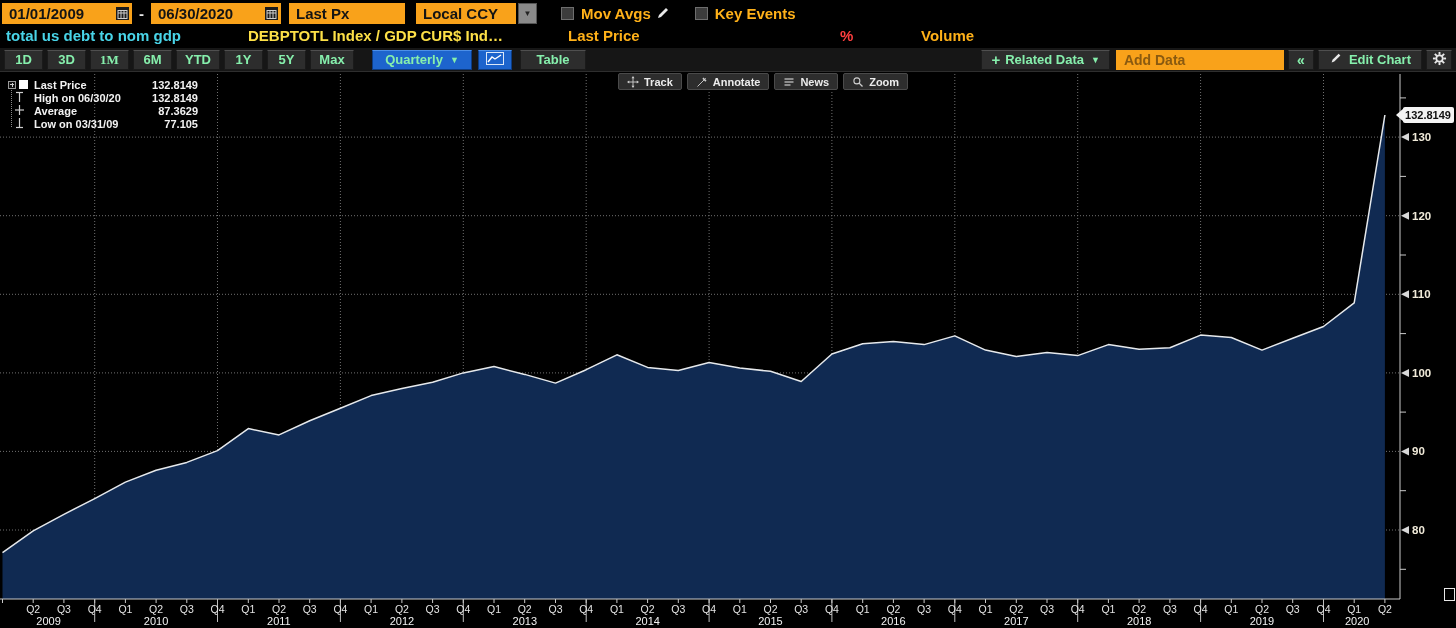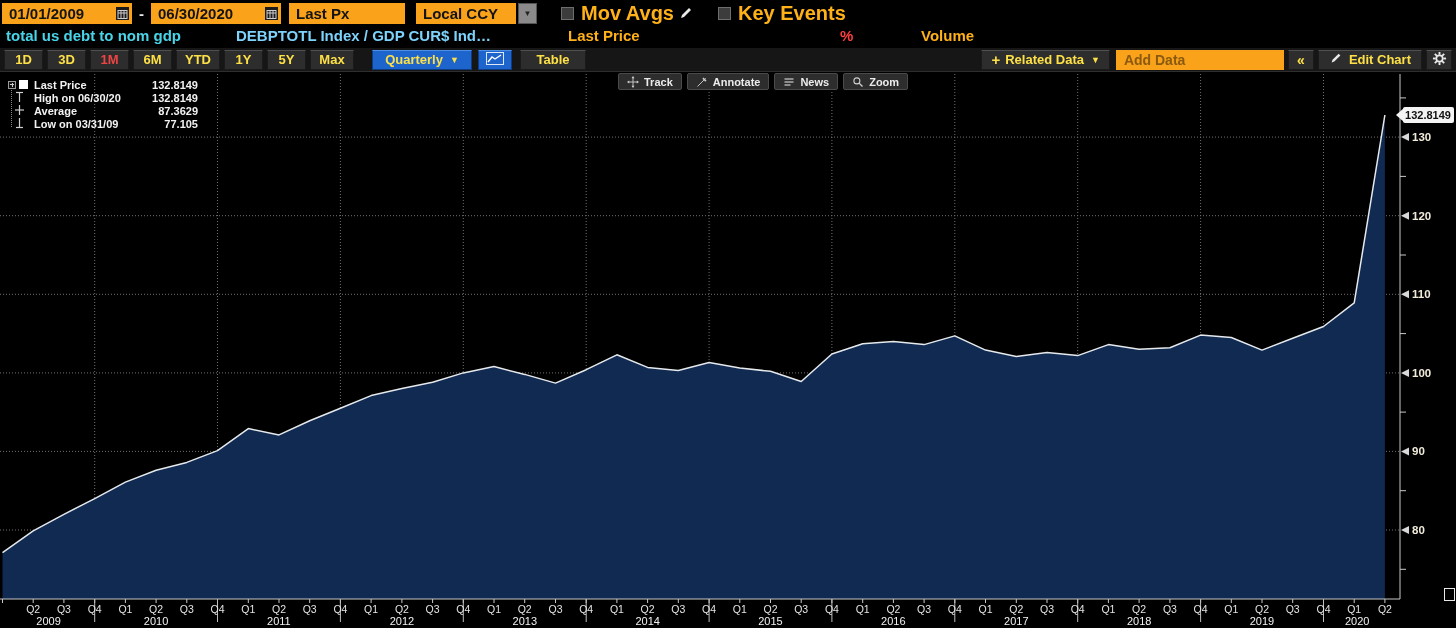--- a/index.html
+++ b/index.html
@@ -12,41 +12,41 @@
   .field { background:#f9a21a; color:#141414; font-weight:bold; font-size:15px; height:21px;
            display:flex; align-items:center; padding:0 4px 0 7px; }
   .date-field { width:130px; justify-content:space-between; margin-left:2px;gap:31px; }
   .cal-ico { width:15px; height:15px; flex:0 0 15px; }
   .dash { color:#e8e8e8; font-size:15px; margin:0 7px; font-weight:bold; }
   .px-field { width:116px; margin-left:8px; }
   .ccy-field { width:100px; margin-left:11px; }
   .dd-mini { width:19px; height:21px; background:#8a8a8a; border:1px solid #555; color:#222;
              font-size:8px; display:flex; align-items:center; justify-content:center; margin-left:2px; cursor:pointer; }
   .chk { width:13px; height:13px; background:#3c3c3c; border:1px solid #6e6e6e; margin-left:24px; cursor:pointer; }
-  .chk-label { color:#ffb119; font-size:20px; font-weight:bold; margin-left:7px; }
+  .chk-label { color:#ffb119; font-size:15px; font-weight:bold; margin-left:7px; }
   .pencil-sm { width:16px; height:16px; margin-left:4px; }
 
   
   .row2 { position:absolute; left:0; top:26px; width:1456px; height:22px; }
   .row2 span { position:absolute; top:1px; font-size:15px; font-weight:bold; white-space:nowrap; }
   .t-title  { left:6px;  color:#49d4e8; }
-  .t-sec    { left:236px; color:#7dd3fc; }
+  .t-sec    { left:248px; color:#fde047; }
   .t-field  { left:568px; color:#ffb119; }
   .t-pct    { left:840px; color:#ff3f3f; }
   .t-vol    { left:921px; color:#ffb119; }
 
   
   .row3 { position:absolute; left:0; top:48px; width:1456px; height:24px; background:#161616;
           border-bottom:1px solid #2e2e2e; display:flex; align-items:center; }
   .tbtn { height:20px; background:#2d2d2d; border:1px solid #1a1a1a; border-top-color:#4f4f4f;
-          color:#fde047; font-size:13px; font-weight:bold; display:flex; align-items:center;
+          color:#86efac; font-size:13px; font-weight:bold; display:flex; align-items:center;
           justify-content:center; margin-left:4px; cursor:pointer; white-space:nowrap; }
   .tbtn.period { width:39px; }
   .tbtn.wide { width:44px; }
-  .tbtn.hl { color:#ef4444; }
+  .tbtn.hl { color:#86efac;font-family:Liberation Serif, serif; }
   .tbtn.blue { background:#1d64cd; border-color:#0d3c82; border-top-color:#4c8fe8; }
   .tbtn.freq { width:100px; margin-left:18px; }
   .caret { font-size:9px; margin-left:7px; }
   .tbtn.ctype { width:34px; margin-left:6px; }
   .tbtn.table { width:66px; margin-left:8px; }
   .tb-spacer { flex:1; }
   .tbtn.related { padding:0 9px; }
   .plus-glyph { font-size:15px; margin-right:5px; }
   .adddata { width:168px; height:20px; margin-left:6px; background:#f9a21a; border:none;
              font-family:inherit; font-size:14px; font-weight:bold; color:#4c1d95; padding:0 8px; }

